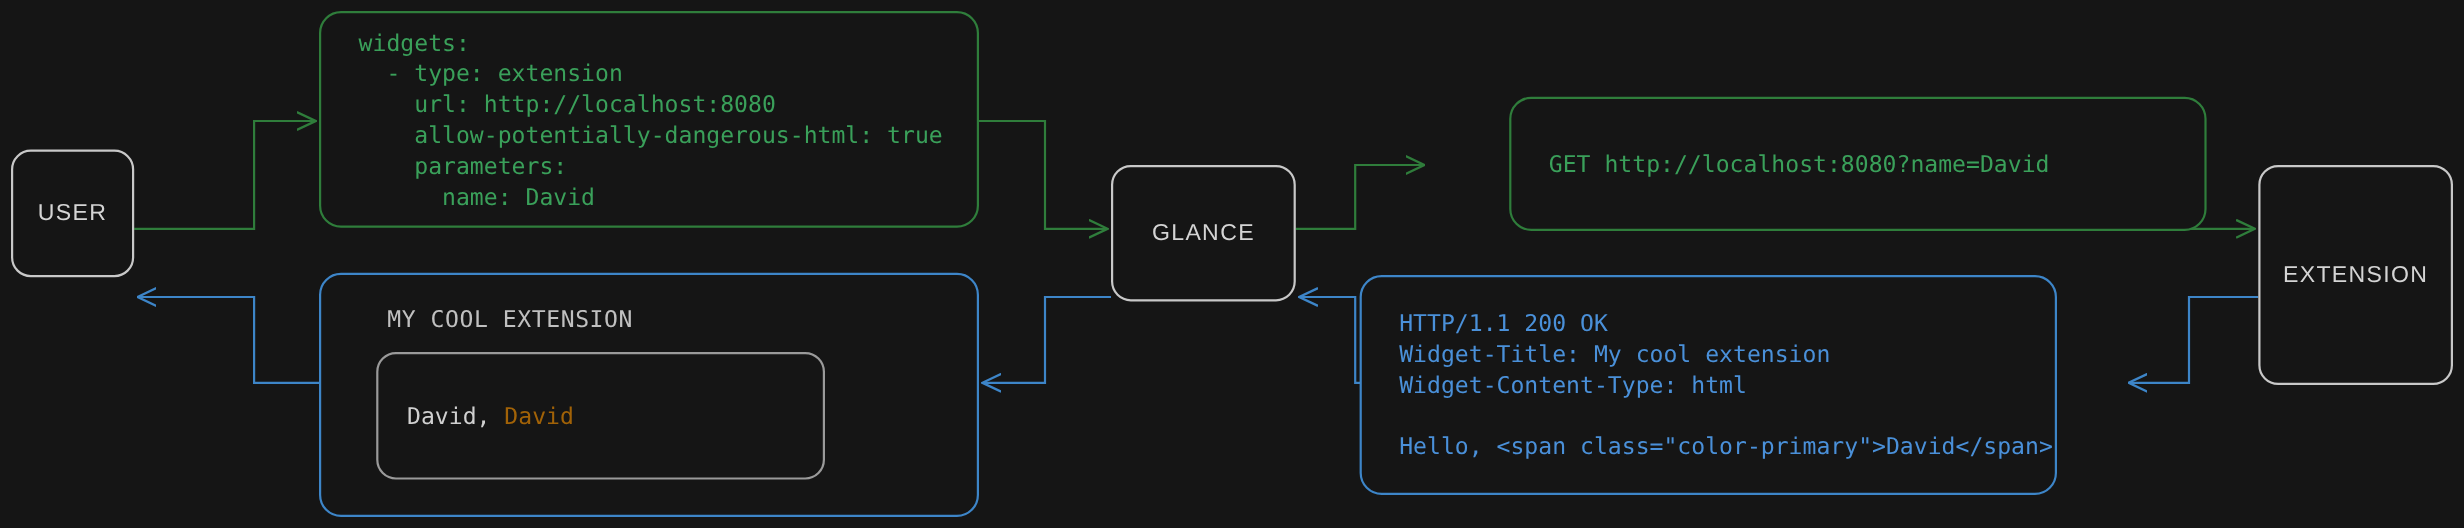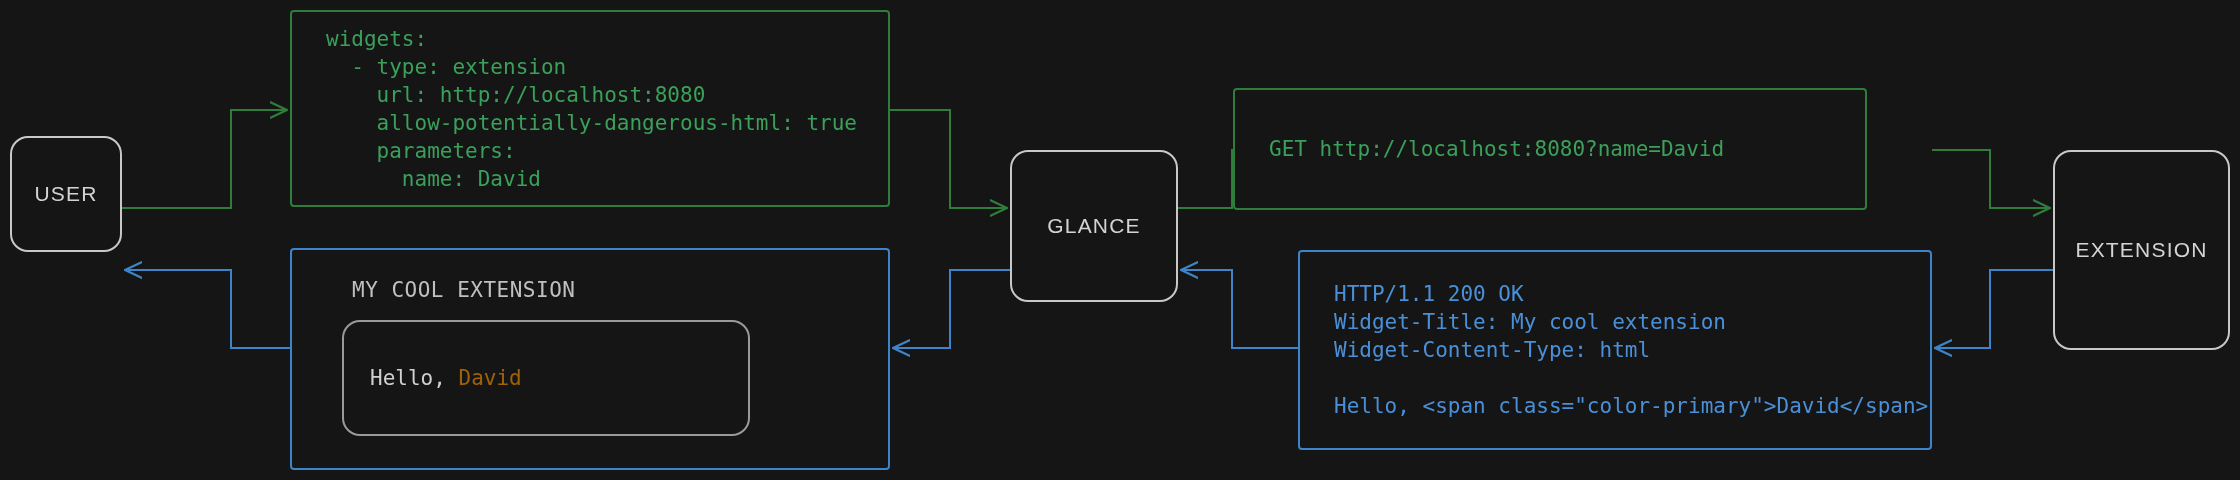--- a/index.html
+++ b/index.html
@@ -36,21 +36,21 @@
   .node-label {
     color: #d4d4d4;
     font-family: "Liberation Sans", sans-serif;
     font-size: 21px;
     letter-spacing: 1.2px;
   }
   .msgbox {
     position: absolute;
     box-sizing: border-box;
     border: 2px solid #2f7d3b;
-    border-radius: 4px;
+    border-radius: 20px;
     background: #151515;
     display: flex;
     flex-direction: column;
     justify-content: center;
   }
   .msgbox.blue {
     border-color: #3d85c8;
   }
   .code {
     color: #3aa05a;
@@ -120,49 +120,49 @@
 
     <path d="M 1010 270 L 950 270 L 950 348 L 894 348" fill="none" stroke="#3d85c8" stroke-width="2" marker-end="url(#arrow-blue)"></path>
 
     <path d="M 290 348 L 231 348 L 231 270 L 126 270" fill="none" stroke="#3d85c8" stroke-width="2" marker-end="url(#arrow-blue)"></path>
   </svg>
 
   <div class="node" style="left:10px; top:136px; width:112px; height:116px;">
     <span class="node-label">USER</span>
   </div>
 
-  <div class="node" style="left:1010px; top:150px; width:168px; height:152px;">
+  <div class="node" style="left:1010px; top:150px; width:168px; height:124px;">
     <span class="node-label">GLANCE</span>
   </div>
 
   <div class="node" style="left:2053px; top:150px; width:177px; height:200px;">
     <span class="node-label">EXTENSION</span>
   </div>
 
   <div class="msgbox" style="left:290px; top:10px; width:600px; height:197px;">
     <pre class="code">widgets:
   - type: extension
     url: http://localhost:8080
     allow-potentially-dangerous-html: true
     parameters:
       name: David</pre>
   </div>
 
-  <div class="msgbox" style="left:1233px; top:88px; width:634px; height:122px;">
+  <div class="msgbox" style="left:1372px; top:88px; width:634px; height:122px;">
     <pre class="code">GET http://localhost:8080?name=David</pre>
   </div>
 
-  <div class="msgbox blue" style="left:1298px; top:250px; width:634px; height:200px;">
+  <div class="msgbox blue" style="left:1236px; top:250px; width:634px; height:200px;">
     <pre class="code blue">HTTP/1.1 200 OK
 Widget-Title: My cool extension
 Widget-Content-Type: html
 
 Hello, &lt;span class="color-primary"&gt;David&lt;/span&gt;</pre>
   </div>
 
   <div class="msgbox blue" style="left:290px; top:248px; width:600px; height:222px;padding-left:28px;">
     <div class="widget-title" style="left:60px; top:28px;">MY COOL EXTENSION</div>
     <div class="widget-inner" style="left:50px; top:70px; width:408px; height:116px;">
-      <div class="widget-body"><span>Hello, </span><span class="accent">David</span></div>
+      <div class="widget-body"><span>David, </span><span class="accent">David</span></div>
     </div>
   </div>
 
 </div>
 
 </body></html>

